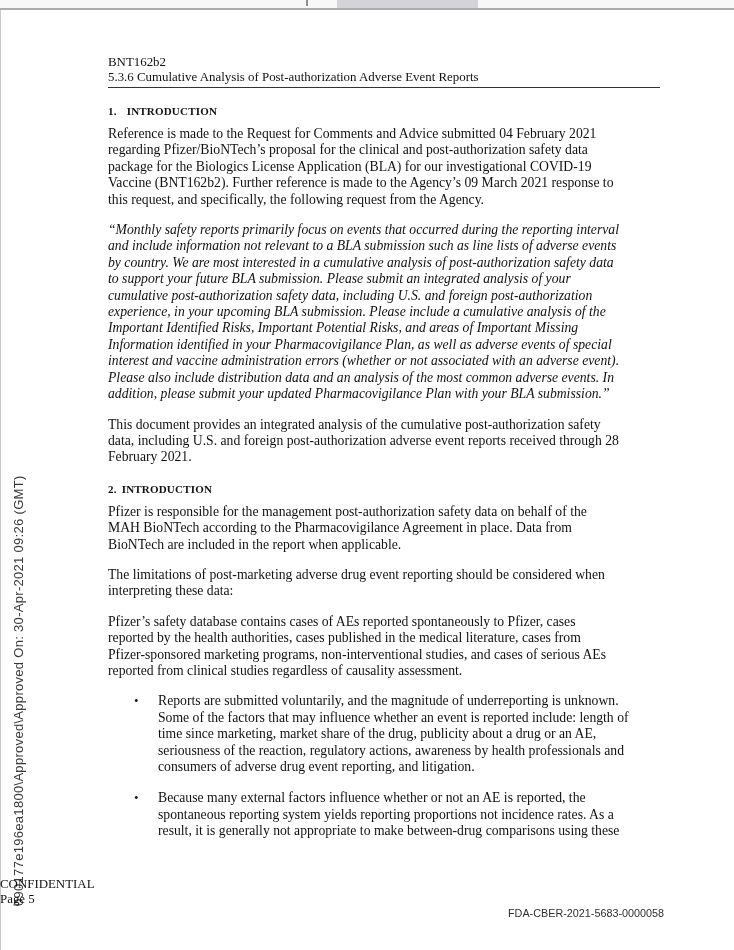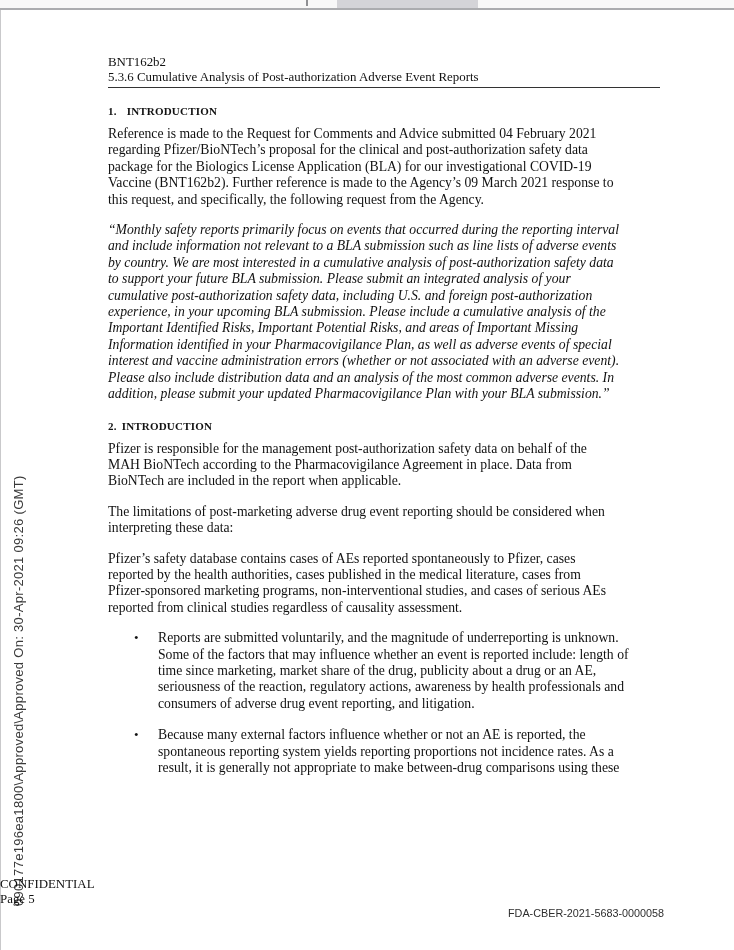--- a/index.html
+++ b/index.html
@@ -95,20 +95,23 @@
 by country. We are most interested in a cumulative analysis of post-authorization safety data
 to support your future BLA submission. Please submit an integrated analysis of your
 cumulative post-authorization safety data, including U.S. and foreign post-authorization
 experience, in your upcoming BLA submission. Please include a cumulative analysis of the
 Important Identified Risks, Important Potential Risks, and areas of Important Missing
 Information identified in your Pharmacovigilance Plan, as well as adverse events of special
 interest and vaccine administration errors (whether or not associated with an adverse event).
 Please also include distribution data and an analysis of the most common adverse events. In
 addition, please submit your updated Pharmacovigilance Plan with your BLA submission.”</p>
 
+  <p class="p">This document provides an integrated analysis of the cumulative post-authorization safety
+data, including U.S. and foreign post-authorization adverse event reports received through 28
+February 2021.</p>
 
   <div class="h-sec">
     <span class="num">2.</span><span>INTRODUCTION</span>
   </div>
 
   <p class="p">Pfizer is responsible for the management post-authorization safety data on behalf of the
 MAH BioNTech according to the Pharmacovigilance Agreement in place. Data from
 BioNTech are included in the report when applicable.</p>
 
   <p class="p">The limitations of post-marketing adverse drug event reporting should be considered when

